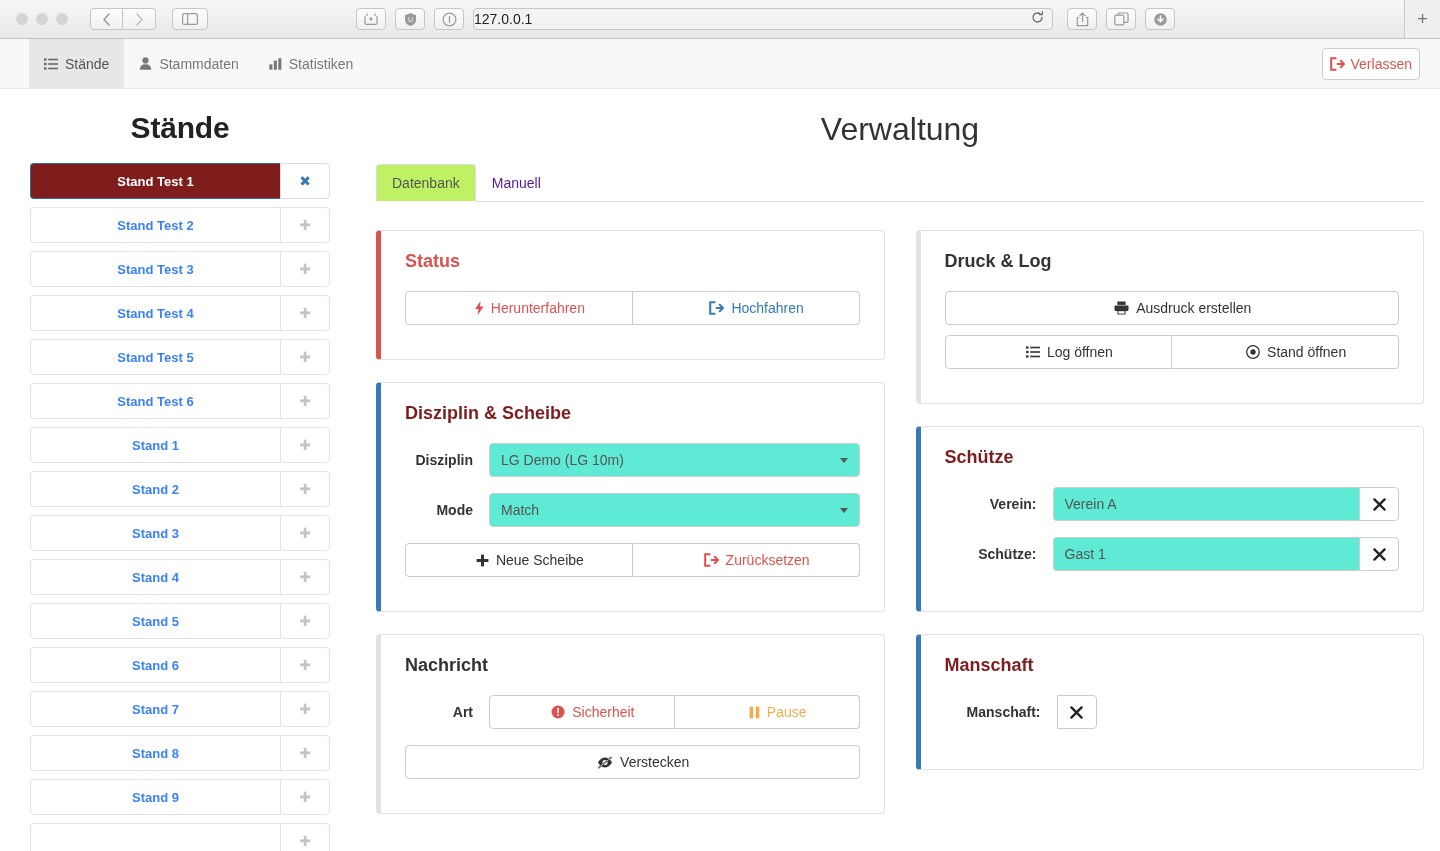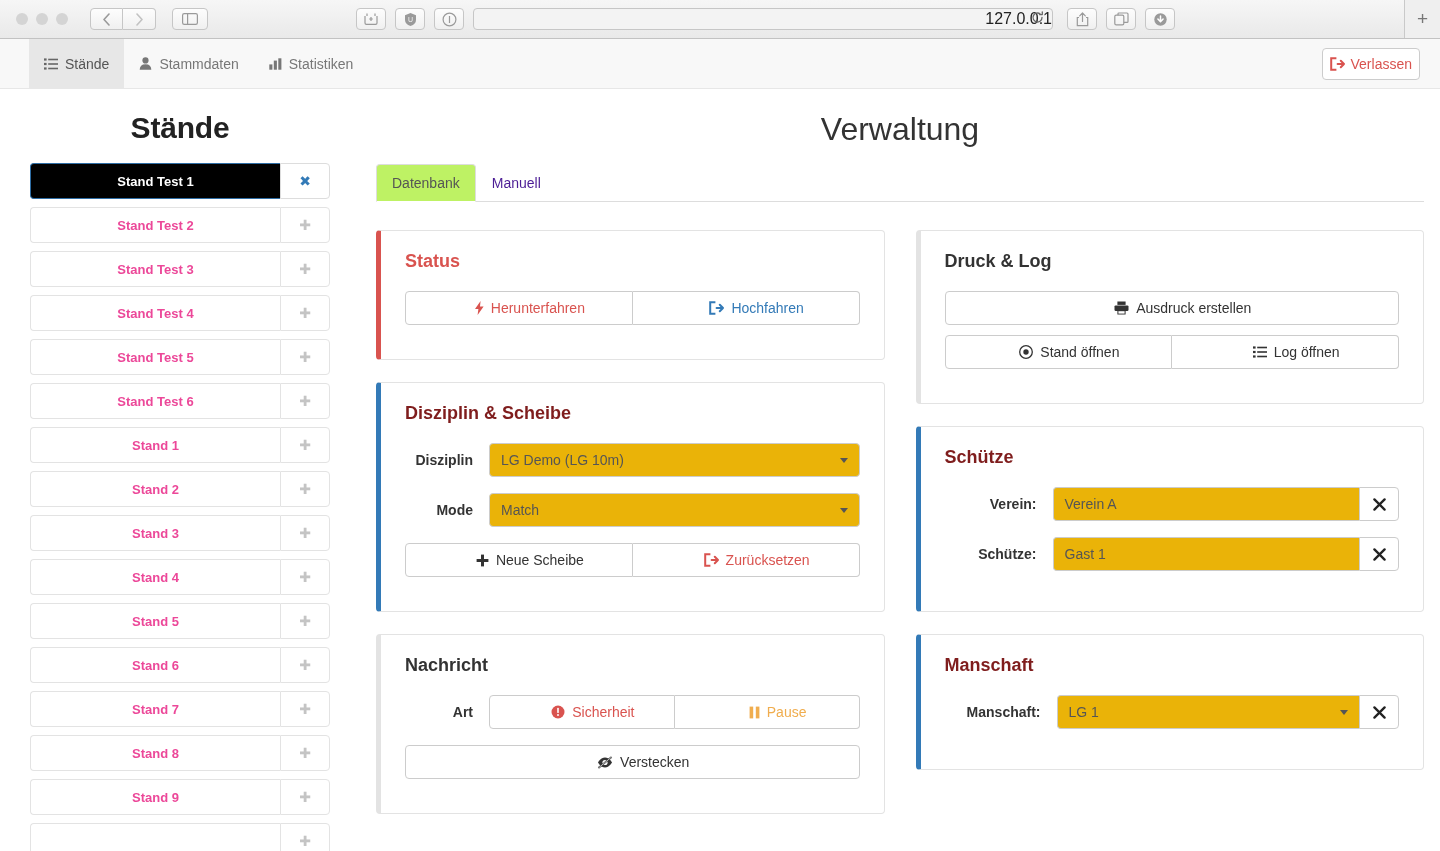--- a/index.html
+++ b/index.html
@@ -32,23 +32,23 @@
   .nav-group { display: flex; margin-left: 22px; }
   .nav-group .chrome-btn { border-radius: 0; min-width: 33px; }
   .nav-group .chrome-btn:first-child { border-radius: 4px 0 0 4px; }
   .nav-group .chrome-btn:last-child { border-radius: 0 4px 4px 0; border-left: none; }
   .sidebar-toggle { margin-left: 16px; min-width: 36px; }
   .chrome-center { display: flex; align-items: center; gap: 9px; margin-left: 148px; }
   .url-bar {
     width: 580px; height: 22px;
     border: 1px solid #c6c6c6; border-radius: 4px;
     background: #f3f3f3;
-    display: flex; align-items: center; justify-content: flex-end;
+    display: flex; align-items: center; justify-content: flex-start;
     position: relative;
-    font-size: 16px; color: #222;
+    font-size: 14px; color: #222;
   }
   .url-reload { position: absolute; right: 8px; color: #666; font-size: 12px; }
   .chrome-right { display: flex; align-items: center; gap: 9px; margin-left: 14px; }
   .new-tab-plus {
     position: absolute; right: 0; top: 0;
     width: 36px; height: 100%;
     border-left: 1px solid #c9c9c9;
     display: flex; align-items: center; justify-content: center;
     color: #777; font-size: 19px; font-weight: 300;
     background: #efefef;
@@ -87,27 +87,27 @@
   .sidebar { width: 360px; padding: 22px 30px 0 30px; }
   .sidebar h1 {
     text-align: center; font-size: 30px; font-weight: bold;
     color: #222; margin-bottom: 18px; letter-spacing: -0.2px;
   }
   .stand-row { display: flex; margin-bottom: 8px; height: 36px; }
   .stand-name {
     flex: 1;
     border: 1px solid #e3e3e3; border-right: none;
     border-radius: 4px 0 0 4px;
-    background: #fff; color: #ec4899;
+    background: #fff; color: #3b82f6;
     font-size: 13px; font-weight: bold;
     display: flex; align-items: center; justify-content: center;
     cursor: pointer;
   }
   .stand-row.active .stand-name {
-    background: #000000; border-color: #2e6da4; color: #fff;
+    background: #7f1d1d; border-color: #2e6da4; color: #fff;
   }
   .stand-action {
     width: 50px;
     border: 1px solid #e3e3e3;
     border-radius: 0 4px 4px 0;
     background: #fff; color: #c4c4c4;
     font-size: 14px;
     display: flex; align-items: center; justify-content: center;
     cursor: pointer;
   }
@@ -173,21 +173,21 @@
   .form-label {
     font-size: 14px; font-weight: bold; color: #333;
     text-align: right; padding-right: 16px;
   }
   .form-label.w-narrow { width: 84px; }
   .form-label.w-mid { width: 108px; }
   .form-label.w-wide { width: 112px; }
   .select-box, .text-box {
     flex: 1; height: 34px;
     border: 1px solid #ccc; border-radius: 4px;
-    background: #eab308;
+    background: #5eead4;
     display: flex; align-items: center;
     padding: 0 11px;
     font-size: 14px; color: #555;
     position: relative;
     cursor: pointer;
   }
   .caret {
     position: absolute; right: 11px;
     width: 0; height: 0;
     border-left: 4px solid transparent;
@@ -576,41 +576,41 @@
                     <rect x="4.4" y="10.2" width="6.2" height="2.4" fill="#fff"></rect>
                   </svg>
               </span>
               <span>Ausdruck erstellen</span>
             </div>
           </div>
 
           <div class="btn-group">
             <div class="btn dark">
               <span class="ico">
-                <svg width="14" height="14" viewBox="0 0 14 14">
-                    <circle cx="7" cy="7" r="6.3" stroke="#333" stroke-width="1.3" fill="none"></circle>
-                    <circle cx="7" cy="7" r="2.7" fill="#333"></circle>
-                  </svg>
-              </span>
-              <span>Stand öffnen</span>
-            </div>
-            <div class="btn dark">
-              <span class="ico">
                 <svg width="14" height="12" viewBox="0 0 14 12">
                     <g fill="#333">
                       <rect x="0" y="0.4" width="2.6" height="2.2"></rect>
                       <rect x="0" y="4.9" width="2.6" height="2.2"></rect>
                       <rect x="0" y="9.4" width="2.6" height="2.2"></rect>
                       <rect x="4.2" y="0.7" width="9.8" height="1.6"></rect>
                       <rect x="4.2" y="5.2" width="9.8" height="1.6"></rect>
                       <rect x="4.2" y="9.7" width="9.8" height="1.6"></rect>
                     </g>
                   </svg>
               </span>
               <span>Log öffnen</span>
+            </div>
+            <div class="btn dark">
+              <span class="ico">
+                <svg width="14" height="14" viewBox="0 0 14 14">
+                    <circle cx="7" cy="7" r="6.3" stroke="#333" stroke-width="1.3" fill="none"></circle>
+                    <circle cx="7" cy="7" r="2.7" fill="#333"></circle>
+                  </svg>
+              </span>
+              <span>Stand öffnen</span>
             </div>
           </div>
         </div>
 
         <div class="panel blue">
           <div class="panel-title">Schütze</div>
 
           <div class="form-row">
             <div class="form-label w-mid">Verein:</div>
             <div class="input-group">
@@ -643,24 +643,20 @@
             </div>
           </div>
         </div>
 
         <div class="panel blue">
           <div class="panel-title">Manschaft</div>
 
           <div class="form-row">
             <div class="form-label w-wide">Manschaft:</div>
             <div class="input-group">
-              <div class="select-box">
-                <span>LG 1</span>
-                <span class="caret"></span>
-              </div>
               <div class="clear-btn">
                 <span class="ico">
                   <svg width="13" height="13" viewBox="0 0 13 13">
                       <path d="M1.4 1.4 L11.6 11.6 M11.6 1.4 L1.4 11.6" stroke="#222" stroke-width="2.3" stroke-linecap="round"></path>
                     </svg>
                 </span>
               </div>
             </div>
           </div>
         </div>

